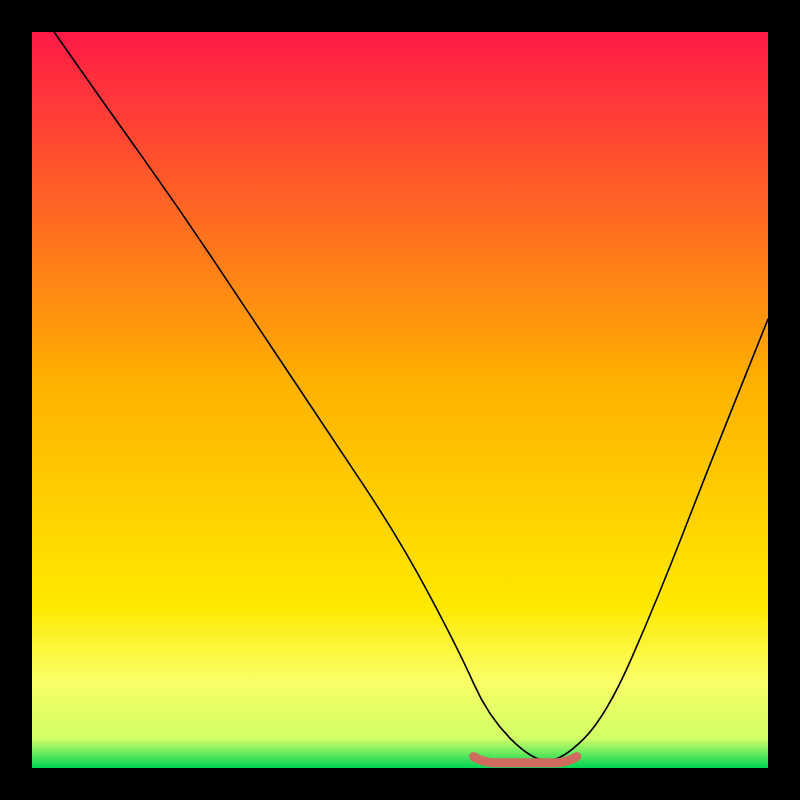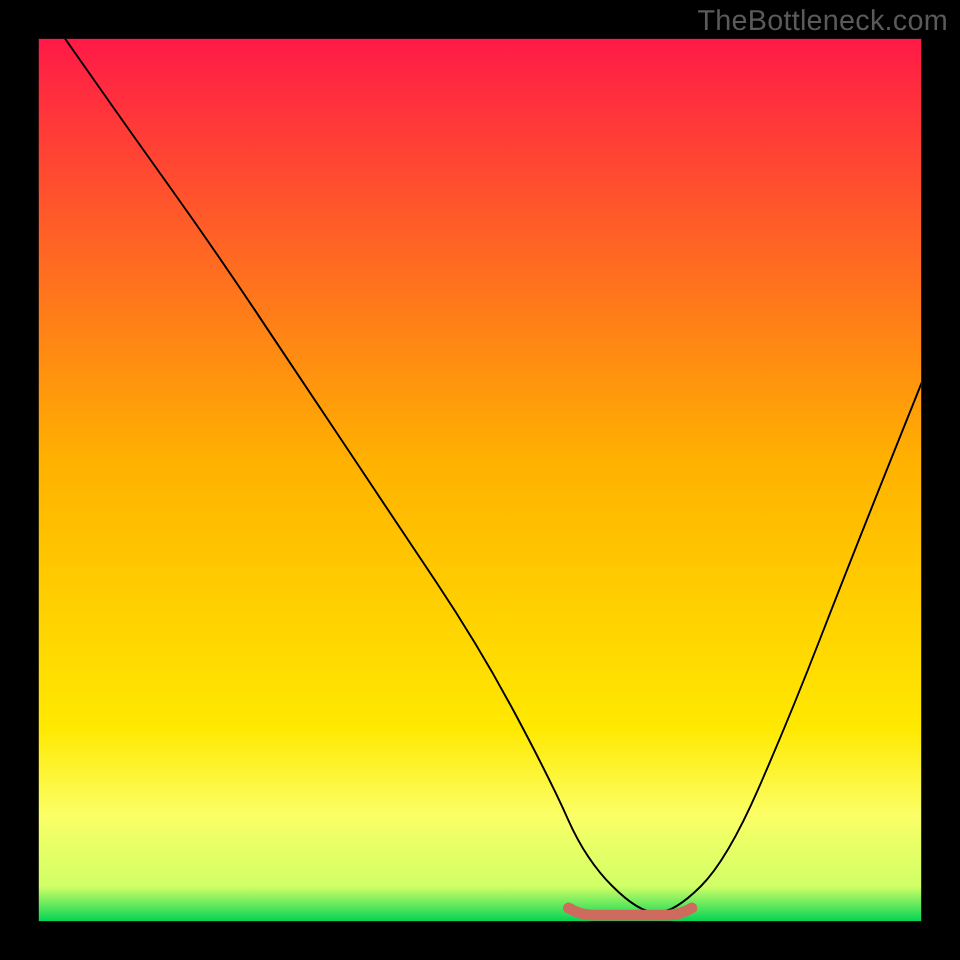--- a/index.html
+++ b/index.html
@@ -53,21 +53,20 @@
     stroke-width: 9;
     stroke-linecap: round;
     stroke-linejoin: round;
   }
 </style>
 </head>
 <body>
 
 <div class="frame">
 
-  <div class="watermark">TheBottleneck.com</div>
 
   <div class="plot-area">
     <svg viewBox="0 0 736 736" preserveAspectRatio="none">
       <defs>
         <linearGradient id="bg-grad" x1="0" y1="0" x2="0" y2="1">
         <stop offset="0.0%" stop-color="#ff1a47"></stop>
             <stop offset="48.0%" stop-color="#ffb200"></stop>
             <stop offset="78.0%" stop-color="#ffe900"></stop>
             <stop offset="88.0%" stop-color="#fbff66"></stop>
             <stop offset="96.0%" stop-color="#d1ff66"></stop>

